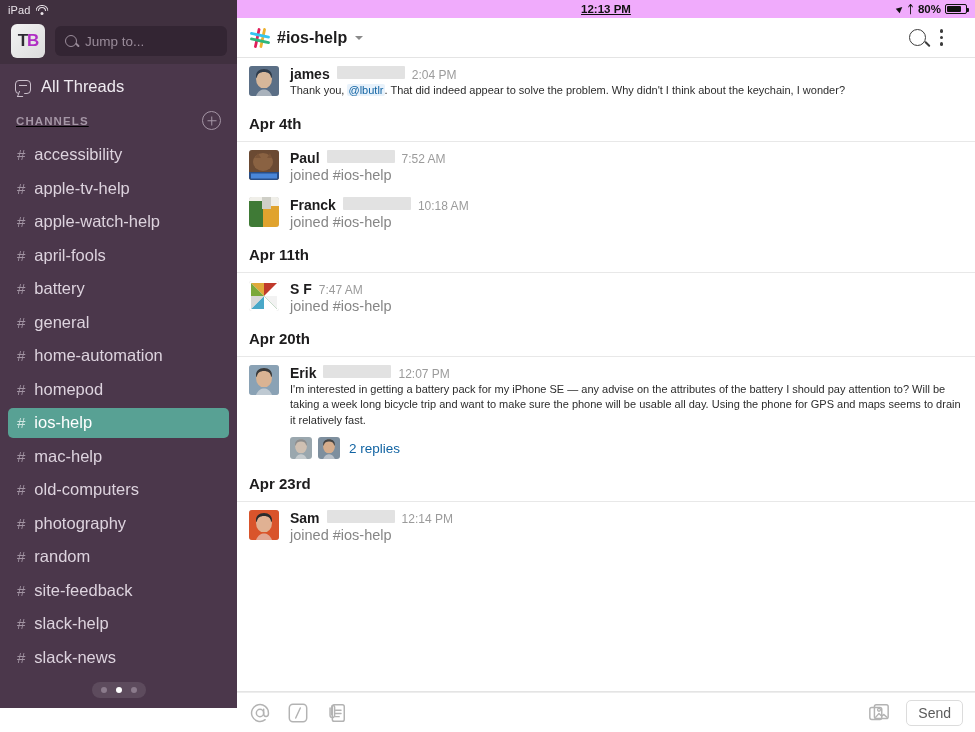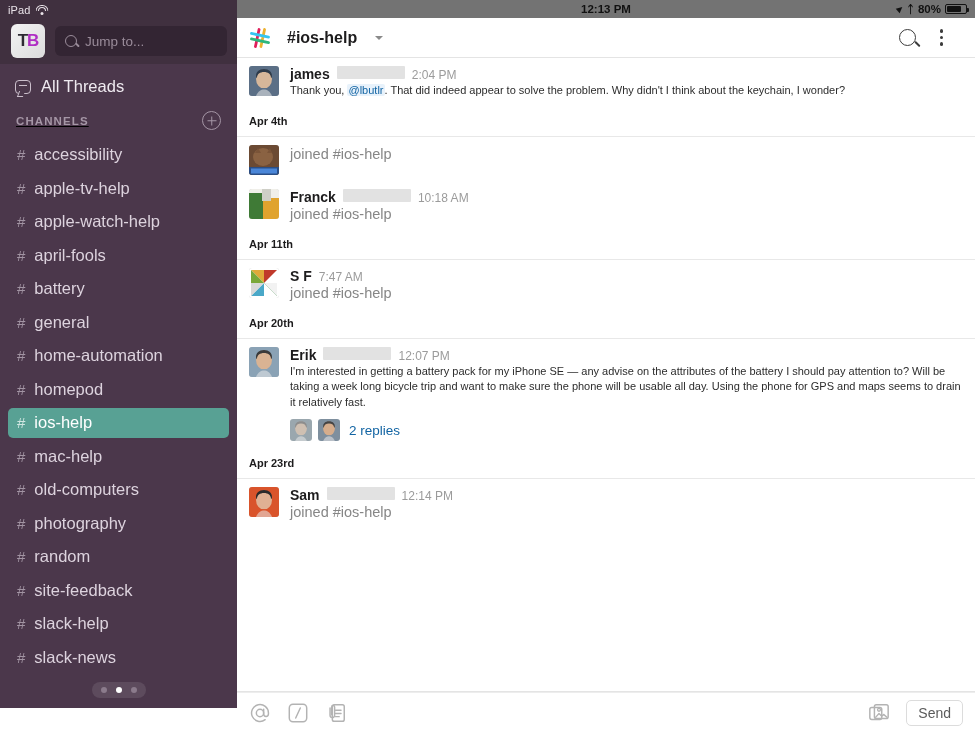--- a/index.html
+++ b/index.html
@@ -119,21 +119,21 @@
   .page-dots span.on { background: #ffffff; }
 
   
   #main {
     flex: 1; height: 732px; background: #fff;
     display: flex; flex-direction: column; position: relative;
   }
   .main-statusbar {
     height: 18px; display: flex; align-items: center;
     justify-content: center; position: relative; font-size: 11.5px;
-    color: #111; font-weight: 600; background: #737373;
+    color: #111; font-weight: 600; background: #f0abfc; text-decoration: underline;
   }
   .sb-right {
     position: absolute; right: 8px; top: 0; height: 18px;
     display: flex; align-items: center; gap: 4px; font-size: 11.5px; font-weight: 600;
   }
   .loc-ico {
     width: 0; height: 0; border-left: 6px solid #111;
     border-top: 3.5px solid transparent; border-bottom: 3.5px solid transparent;
     transform: rotate(-40deg);
   }
@@ -143,21 +143,21 @@
     position: relative; padding: 1px;
   }
   .batt::after {
     content: ''; position: absolute; right: -3.2px; top: 3px;
     width: 2px; height: 4px; background: #111; border-radius: 0 1px 1px 0;
   }
   .batt i { display: block; height: 100%; width: 80%; background: #111; border-radius: 1px; }
 
   .ch-header {
     height: 40px; display: flex; align-items: center;
-    padding: 0 24px 0 12px; border-bottom: 1px solid #e4e4e4; gap: 16px;
+    padding: 0 24px 0 12px; border-bottom: 1px solid #e4e4e4; gap: 6px;
   }
   .slack-mark { width: 22px; height: 22px; position: relative; flex: 0 0 22px; }
   .ch-name { font-size: 16px; font-weight: bold; color: #1d1c1d; }
   .caret-dn {
     width: 0; height: 0; border-left: 4px solid transparent;
     border-right: 4px solid transparent; border-top: 4px solid #8a8a8a;
     margin-left: 2px;
   }
   .hdr-spacer { flex: 1; }
   .hdr-mag {
@@ -189,21 +189,21 @@
   .joined { font-size: 14.5px; color: #868686; margin-top: 1px; }
 
   .replies { display: flex; align-items: center; gap: 6px; margin-top: 9px; }
   .replies .ra {
     width: 22px; height: 22px; border-radius: 3px; overflow: hidden; flex: 0 0 22px;
   }
   .replies .ra svg { display: block; width: 100%; height: 100%; }
   .replies .rl { font-size: 13.5px; color: #1264a3; margin-left: 3px; }
 
   .divider { padding: 10px 0 0 0; }
-  .divider .dl { font-size: 11px; font-weight: bold; color: #1d1c1d; padding: 0 0 9px 12px; }
+  .divider .dl { font-size: 15px; font-weight: bold; color: #1d1c1d; padding: 0 0 9px 12px; }
   .divider .line { height: 1px; background: #e8e8e8; }
 
   .composer { border-top: 1px solid #e4e4e4; background: #fff; }
   .compose-row {
     height: 38px; display: flex; align-items: center; padding: 0 14px 0 12px;
     position: relative;
   }
   .compose-ph { font-size: 14.5px; color: #9a9a9a; }
   .expand-ico {
     position: absolute; right: 14px; top: 10px; width: 16px; height: 16px;
@@ -397,20 +397,25 @@
             <svg viewBox="0 0 30 30">
               <rect width="30" height="30" fill="#6b4a33"></rect>
               <ellipse cx="14" cy="12" rx="10" ry="9" fill="#8a6242"></ellipse>
               <path d="M6 8l3-5 3 5z" fill="#7a5438"></path>
               <path d="M18 8l3-5 2 5z" fill="#7a5438"></path>
               <rect x="0" y="22" width="30" height="8" fill="#2a4e86"></rect>
               <rect x="2" y="23.5" width="26" height="5" fill="#4a86d8"></rect>
             </svg>
           </span>
           <div class="msg-body">
+            <div class="msg-meta">
+              <span class="author">Paul</span>
+              <span class="redact" style="width:68px"></span>
+              <span class="time">7:52 AM</span>
+            </div>
             <div class="joined">joined #ios-help</div>
           </div>
         </div>
         <div class="msg">
           <span class="avatar">
             <svg viewBox="0 0 30 30">
               <rect width="30" height="30" fill="#f0efe9"></rect>
               <path d="M0 4h16v26H0z" fill="#3f7a36"></path>
               <path d="M14 9h16v21H14z" fill="#e0a32e"></path>
               <path d="M13 0h9v12h-9z" fill="#cfcfc7"></path>

